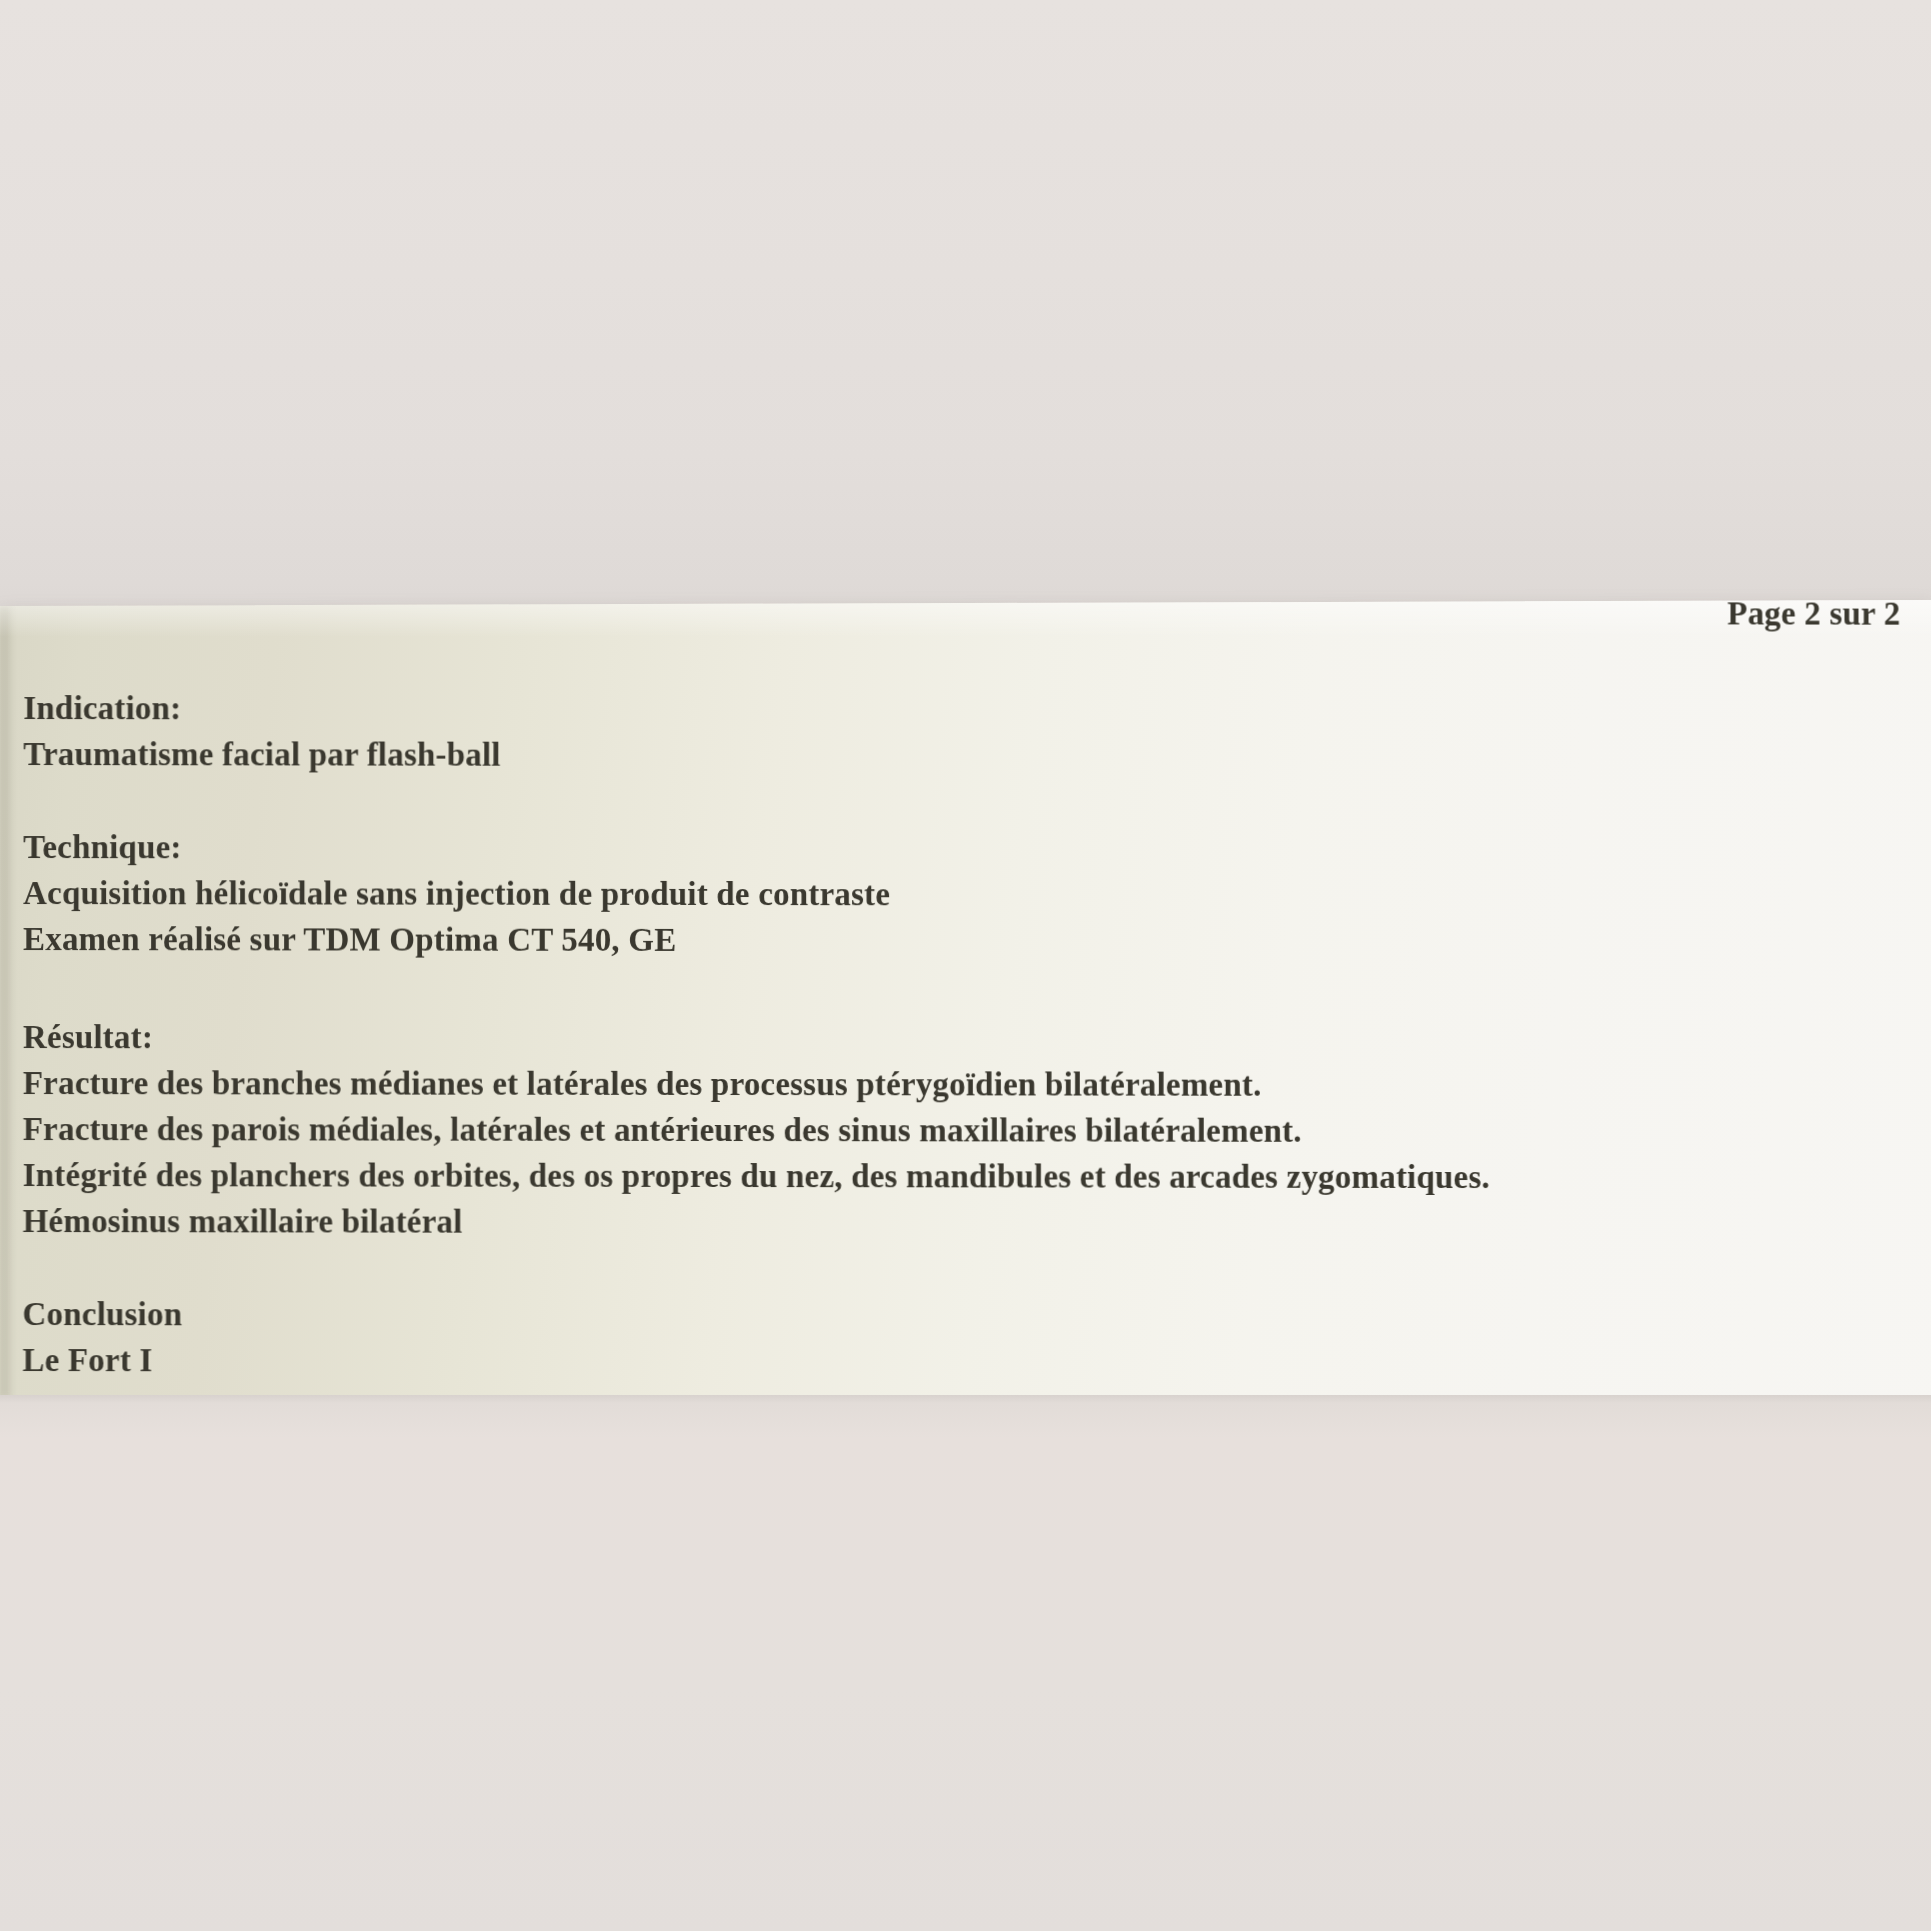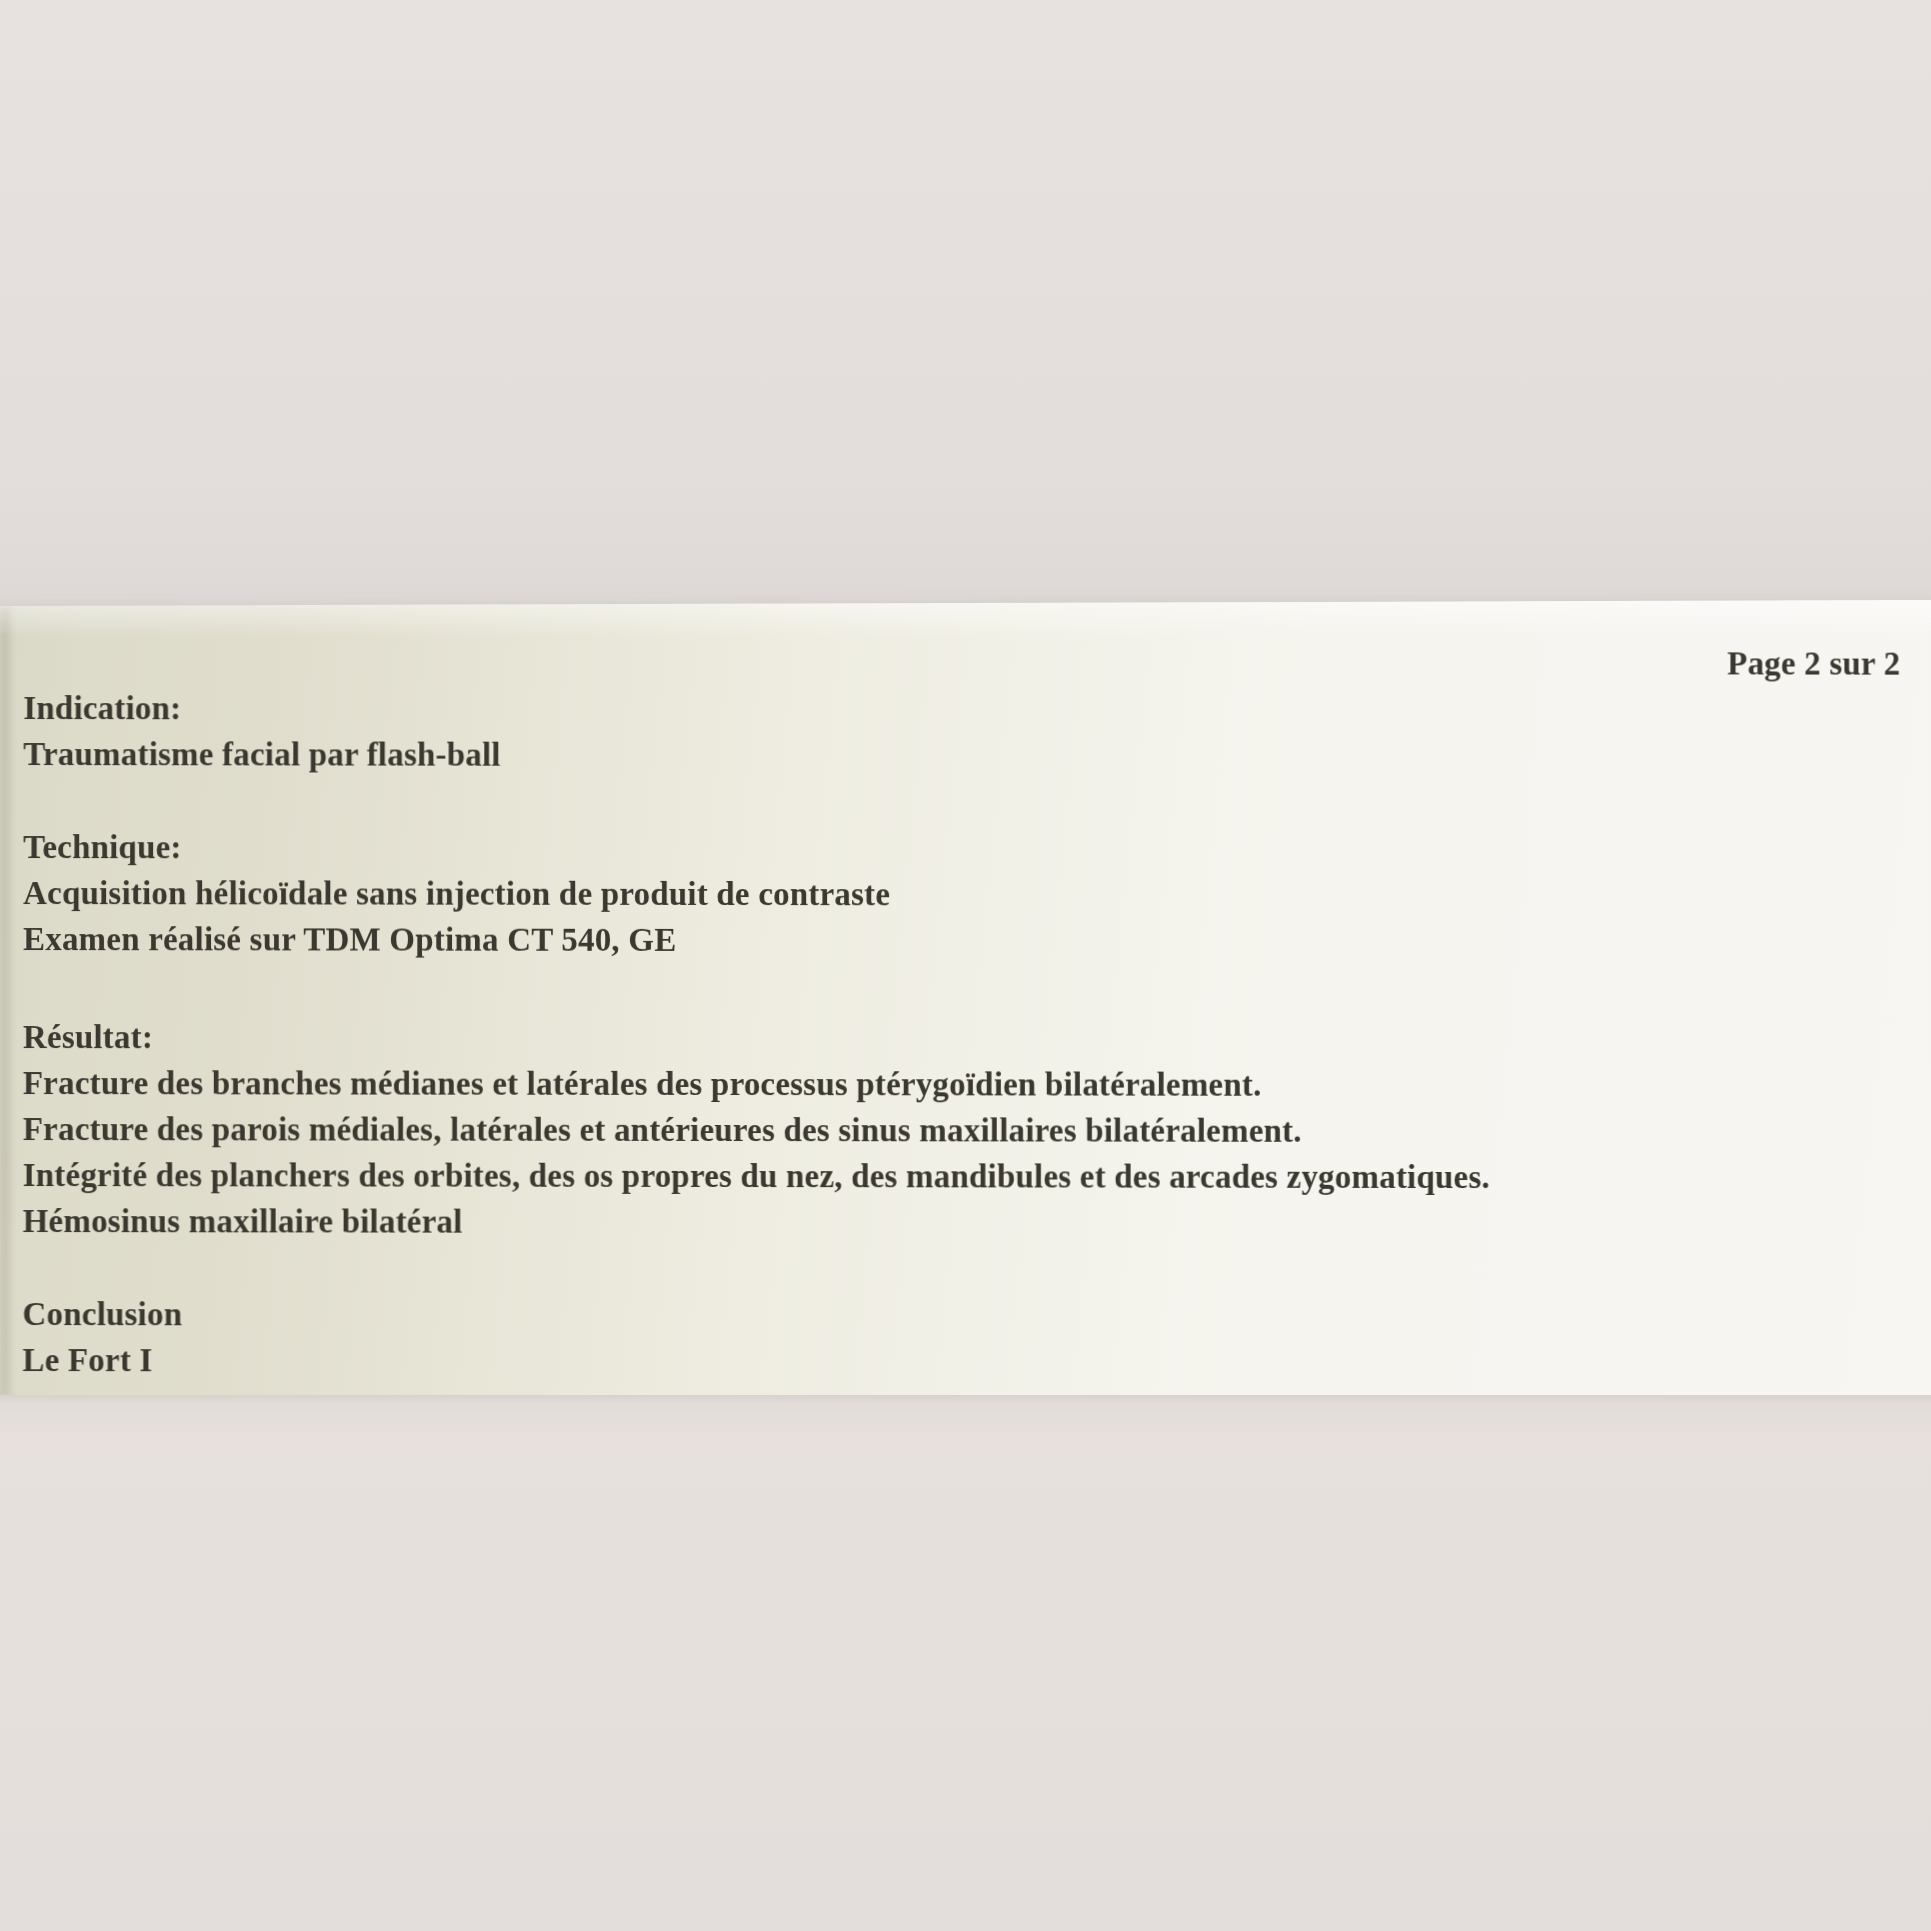--- a/index.html
+++ b/index.html
@@ -30,21 +30,21 @@
   .paper::after {
     content:""; position:absolute; left:0; top:600px; width:1931px; height:37px;
     background:linear-gradient(180deg, rgba(255,255,255,0.50), rgba(255,255,255,0));
   }
   .text-layer {
     position:absolute; inset:0; color:#3a382f;
     filter:blur(0.5px);
     transform:rotate(0.08deg); transform-origin:left center;
   }
   .page-label {
-    position:absolute; top:643px; right:31px;
+    position:absolute; top:593px; right:31px;
     font-size:33px; font-weight:700; letter-spacing:0.2px;
   }
   .report-body {
     position:absolute; left:23px; top:685px; width:1808px;
     font-size:33px; font-weight:700; line-height:46px; letter-spacing:0.2px;
   }
   .sec { margin:0; }
   .sec-technique  { margin-top:47px; }
   .sec-resultat   { margin-top:52px; }
   .sec-conclusion { margin-top:47px; }

